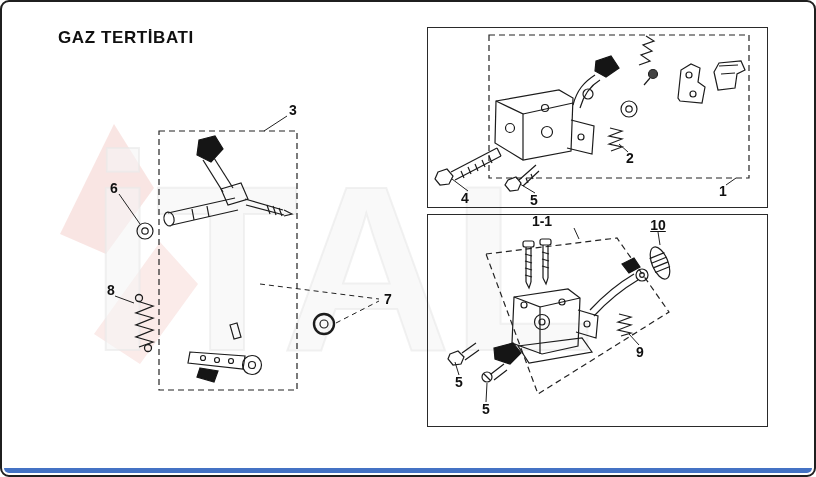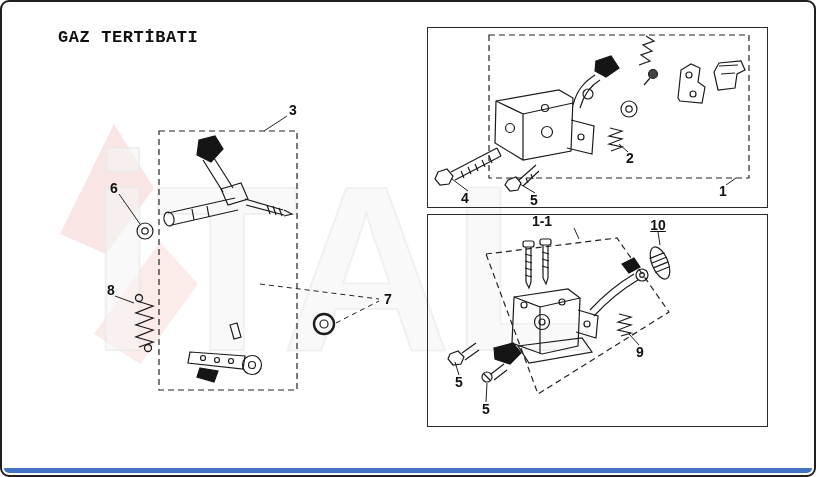--- a/index.html
+++ b/index.html
@@ -1,19 +1,19 @@
 <!DOCTYPE html>
 <html><head>
 <meta charset="utf-8">
 <style>
   html,body{margin:0;padding:0;background:#ffffff;}
   body{width:816px;height:477px;font-family:"Liberation Sans",sans-serif;}
   #canvas{position:relative;width:816px;height:477px;background:#ffffff;border:2px solid #1f1f1f;border-radius:9px;box-sizing:border-box;overflow:hidden;}
   svg.artwork{position:absolute;left:0;top:0;}
-  .title{position:absolute;left:56px;top:26px;font-size:17px;font-weight:bold;color:#101010;letter-spacing:.6px;font-family:Liberation Mono, monospace;}
+  .title{position:absolute;left:56px;top:26px;font-size:17px;font-weight:bold;color:#101010;letter-spacing:.6px;}
   .panel{position:absolute;border:1.6px solid #2a2a2a;box-sizing:border-box;background:transparent;}
   #panel-top-right{left:425px;top:25px;width:341px;height:181px;}
   #panel-bottom-right{left:425px;top:212px;width:341px;height:213px;}
   .callout{position:absolute;font-size:14px;font-weight:bold;color:#101010;transform:translate(-50%,-50%);white-space:nowrap;}
   .blue-bar{position:absolute;left:2px;right:2px;bottom:2px;height:5px;background:#4472c4;border-radius:0 0 6px 6px;}
 </style>
 </head>
 <body>
 
 <div id="canvas">

